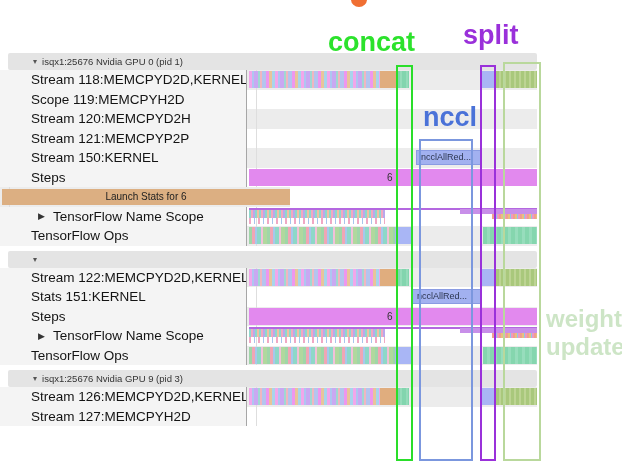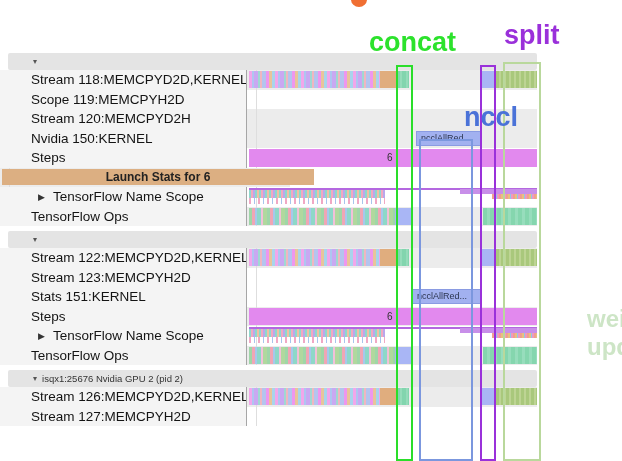--- a/index.html
+++ b/index.html
@@ -31,79 +31,84 @@
   .seg-blue{left:234px;top:1px;height:17px;width:15px;background:#a9b6f5;}
   .seg-olive{left:249px;top:1px;height:17px;width:41px;background:repeating-linear-gradient(90deg,#a9c87c 0 3px,#bdd494 3px 5px);}
   
   .ncclbar{left:169px;top:2px;height:15px;width:65px;background:#a2b1f0;border:1px solid #8a9be2;
      box-sizing:border-box;font-size:9px;color:#2b3550;line-height:13px;padding-left:4px;
      white-space:nowrap;overflow:hidden;}
   .ncclbar.v2{left:165px;width:69px;}
   
   .stepsbar{left:2px;top:1px;height:17.5px;width:288px;background:#e289ee;}
   .stepsbar span{position:absolute;left:138px;top:3px;font-size:10px;color:#333;}
-  .launchbar{left:2px;top:1.5px;height:16px;width:312px;background:#dcaf82;
-     display:flex;align-items:center;justify-content:center;font-size:12px;color:#222;font-weight:bold;}
+  .launchbar{left:2px;top:1.5px;height:16px;width:288px;background:#dcaf82;
+     display:flex;align-items:center;justify-content:center;font-size:10px;color:#222;}
   
   .ns-line{left:2px;top:1px;height:2px;width:288px;background:#b468e0;}
   .ns-dense{left:2px;top:3px;height:8px;width:136px;background:repeating-linear-gradient(90deg,
      #8fd8cc 0 2px,#f2a8c0 2px 4px,#b9a8ec 4px 6px,#8fd8cc 6px 8px,#f0c0a0 8px 10px);}
   .ns-ragged{left:2px;top:11px;height:6px;width:136px;background:repeating-linear-gradient(90deg,
      #f0a8c4 0 2px,rgba(0,0,0,0) 2px 5px,#a8c4ec 5px 6px,rgba(0,0,0,0) 6px 9px);}
   .ns-rbar{left:213px;top:2px;height:5px;width:77px;background:#c88fe9;}
   .ns-rstripes{left:245px;top:7px;height:5px;width:45px;background:repeating-linear-gradient(90deg,
      #f0a090 0 2px,#e8c080 2px 4px,#90c8e8 4px 5px,#f098c0 5px 7px);}
   
   .ops-stripes{left:2px;top:1px;height:17px;width:146px;background:repeating-linear-gradient(90deg,
      #9fd6a8 0 3px,#f0a6b4 3px 6px,#a6c8ec 6px 8px,#8ed8c8 8px 12px,#f2c0d8 12px 14px,#b0d89e 14px 18px);}
   .ops-blue{left:148px;top:1px;height:17px;width:16px;background:#a9b6f5;}
   .ops-teal{left:236px;top:1px;height:17px;width:54px;background:repeating-linear-gradient(90deg,#85d6ae 0 4px,#97ddbc 4px 7px);}
   
-  .ann{position:absolute;font-weight:bold;margin-left:41px;}
+  .ann{position:absolute;font-weight:bold;}
   #ann-concat{left:328px;top:27px;font-size:27px;color:#2ce22c;}
   #ann-split{left:463px;top:20px;font-size:27px;color:#9a30da;}
   #ann-nccl{left:423px;top:102px;font-size:27px;color:#4a72d8;}
   #ann-weight{left:546px;top:305px;font-size:24px;line-height:28px;color:#cde5c6;}
   .rect{position:absolute;box-sizing:border-box;}
   #rect-concat{left:396px;top:65px;width:17px;height:396px;border:2px solid #2ade2a;}
   #rect-split{left:480px;top:65px;width:16px;height:396px;border:2px solid #9a31da;}
   #rect-weight{left:503px;top:62px;width:38px;height:399px;border:2px solid #b9d89c;}
   #rect-nccl{left:419px;top:139px;width:54px;height:322px;border:2px solid #7b97de;}
   #orange-glyph{position:absolute;left:351px;top:-8px;width:16px;height:15px;border-radius:50%;background:#f06f33;}
 </style>
 </head>
 <body>
 
 <div id="stage">
 
   <div id="trace">
 
     <div class="sec-header">
       <span class="tri">▾</span>
+      <span>isqx1:25676 Nvidia GPU 0 (pid 1)</span>
     </div>
     <div class="row">
       <div class="rlabel">Stream 118:MEMCPYD2D,KERNEL,ME</div>
       <div class="rtl g">
         <i class="bar stripes"></i>
         <i class="bar seg-orange"></i>
         <i class="bar seg-teal"></i>
         <i class="bar seg-blue"></i>
         <i class="bar seg-olive"></i>
       </div>
     </div>
     <div class="row">
       <div class="rlabel">Scope 119:MEMCPYH2D</div>
       <div class="rtl w"></div>
     </div>
     <div class="row">
       <div class="rlabel">Stream 120:MEMCPYD2H</div>
       <div class="rtl g"></div>
     </div>
     <div class="row">
-      <div class="rlabel">Nvidia 150:KERNEL</div>
+      <div class="rlabel">Stream 121:MEMCPYP2P</div>
+      <div class="rtl w"></div>
+    </div>
+    <div class="row">
+      <div class="rlabel">Stream 150:KERNEL</div>
       <div class="rtl g">
         <div class="bar ncclbar">ncclAllRed...</div>
       </div>
     </div>
     <div class="row">
       <div class="rlabel">Steps</div>
       <div class="rtl w">
         <div class="bar stepsbar">
           <span>6</span>
         </div>
@@ -145,24 +150,20 @@
       <div class="rlabel">Stream 122:MEMCPYD2D,KERNEL,MI</div>
       <div class="rtl g">
         <i class="bar stripes"></i>
         <i class="bar seg-orange"></i>
         <i class="bar seg-teal"></i>
         <i class="bar seg-blue"></i>
         <i class="bar seg-olive"></i>
       </div>
     </div>
     <div class="row">
-      <div class="rlabel">Stream 123:MEMCPYH2D</div>
-      <div class="rtl w"></div>
-    </div>
-    <div class="row">
       <div class="rlabel">Stats 151:KERNEL</div>
       <div class="rtl w">
         <div class="bar ncclbar v2">ncclAllRed...</div>
       </div>
     </div>
     <div class="row">
       <div class="rlabel">Steps</div>
       <div class="rtl g">
         <div class="bar stepsbar">
           <span>6</span>
@@ -188,21 +189,21 @@
         <i class="bar ops-stripes"></i>
         <i class="bar ops-blue"></i>
         <i class="bar ops-teal"></i>
       </div>
     </div>
 
     <div class="sec-gap"></div>
 
     <div class="sec-header">
       <span class="tri">▾</span>
-      <span>isqx1:25676 Nvidia GPU 2 (pid 2)</span>
+      <span>isqx1:25676 Nvidia GPU 9 (pid 3)</span>
     </div>
     <div class="row">
       <div class="rlabel">Stream 126:MEMCPYD2D,KERNEL,MI</div>
       <div class="rtl g">
         <i class="bar stripes"></i>
         <i class="bar seg-orange"></i>
         <i class="bar seg-teal"></i>
         <i class="bar seg-blue"></i>
         <i class="bar seg-olive"></i>
       </div>

